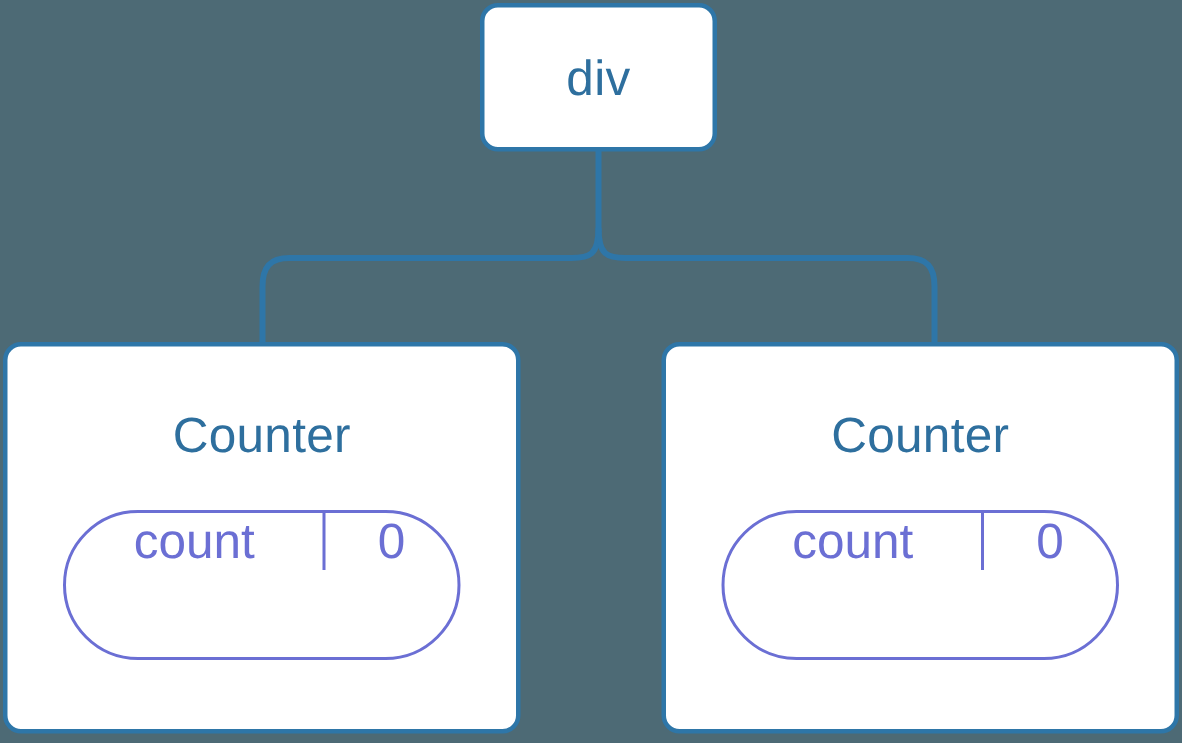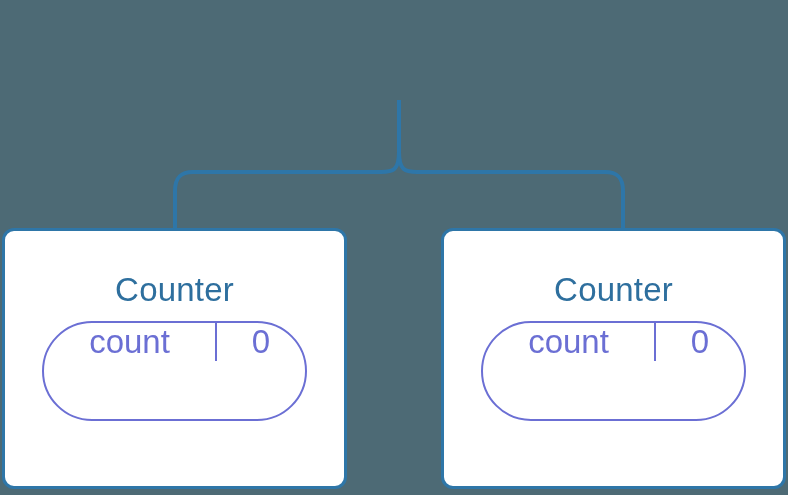--- a/index.html
+++ b/index.html
@@ -73,21 +73,21 @@
   #node-child-1 {
     left: 441px;
     width: 345px;
   }
 
   .child-title {
     color: #2e6f9e;
     font-size: 33px;
     line-height: 1;
     letter-spacing: 0.2px;
-    margin-bottom: 15px;
+    margin-bottom: 34px;
     text-align: center;
   }
 
   
   .pill {
     display: flex;
     align-items: flex-start;
     border: 2px solid #6b6fd4;
     border-radius: 52px;
     height: 100px;
@@ -123,20 +123,23 @@
 
   <svg id="connector" viewBox="0 0 788 495" width="788" height="495" fill="none">
 
     <path d="M 399 100 L 399 152" stroke="#2e76a8" stroke-width="4" fill="none" stroke-linecap="butt"></path>
 
     <path d="M 399 152 C 399 170 393 172 381 172 L 193 172 C 180 172 175 178 175 191 L 175 228" stroke="#2e76a8" stroke-width="4" fill="none" stroke-linecap="butt" stroke-linejoin="round"></path>
 
     <path d="M 399 152 C 399 170 405 172 417 172 L 605 172 C 618 172 623 178 623 191 L 623 228" stroke="#2e76a8" stroke-width="4" fill="none" stroke-linecap="butt" stroke-linejoin="round"></path>
   </svg>
 
+  <div class="node" id="node-root">
+    <span class="root-label">div</span>
+  </div>
 
   <div class="node node-child" id="node-child-0">
     <span class="child-title">Counter</span>
     <div class="pill">
       <span class="pill-key">count</span>
       <span class="pill-val">0</span>
     </div>
   </div>
 
   <div class="node node-child" id="node-child-1">

